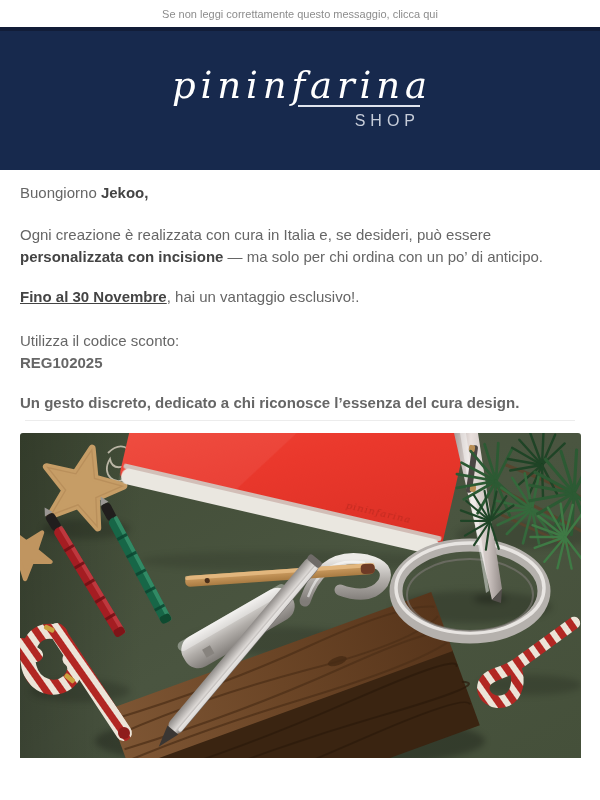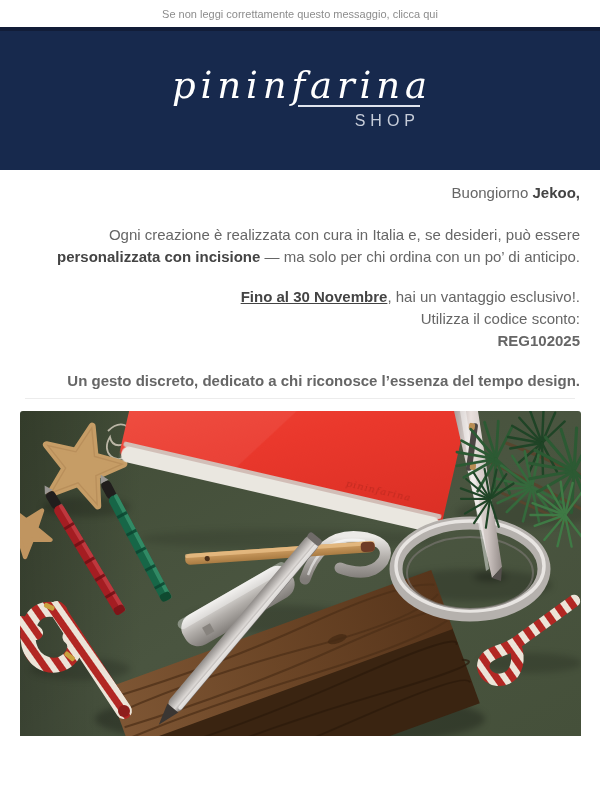--- a/index.html
+++ b/index.html
@@ -10,27 +10,27 @@
   }
   .preheader { height:27px; display:flex; align-items:center; justify-content:center; }
   .preheader a {
     font-size:11px; color:#8c8c8c; cursor:pointer;
   }
   .navy-header {
     height:143px; background:#17294d; border-top:4px solid #121d38;
     display:flex; align-items:center; justify-content:center;
   }
   .logo-svg { display:block; }
-  .content { padding:12px 20px 0 20px; text-align:right; color:#666666;
+  .content { padding:12px 20px 0 20px; text-align:left; color:#666666;
     font-size:15px; line-height:22px; }
   .content b, .content strong { color:#444444; }
   .p-greeting { margin-bottom:20px; }
   .p-line1 { margin-bottom:20px; }
   .p-para2 { margin-bottom:18px; }
-  .p-promo { }
+  .p-promo { margin-bottom:22px; }
   .p-codelabel { margin-bottom:0; }
   .p-codevalue { margin-bottom:18px; font-weight:bold; }
   .p-closing { margin-bottom:6px; font-weight:bold; }
   .u { text-decoration:underline; }
   .divider { border-bottom:1px solid #ececec; margin:0 5px; }
   .photo-wrap { margin:12px 19px 0 20px; height:325px; border-radius:3px 3px 0 0; overflow:hidden; }
   .photo-wrap svg { display:block; }
 </style>
 </head>
 <body>
@@ -51,21 +51,21 @@
   <p class="p-greeting"><span>Buongiorno </span><b>Jekoo,</b></p>
 
 
   <p class="p-para2"><span>Ogni creazione è realizzata con cura in Italia e, se desideri, può essere </span><b>personalizzata con incisione</b><span> — ma solo per chi ordina con un po’ di anticipo.</span></p>
 
   <p class="p-promo"><b class="u">Fino al 30 Novembre</b><span>, hai un vantaggio esclusivo!.</span></p>
 
   <p class="p-codelabel">Utilizza il codice sconto:</p>
   <p class="p-codevalue">REG102025</p>
 
-  <p class="p-closing">Un gesto discreto, dedicato a chi riconosce l’essenza del tempo design.</p>
+  <p class="p-closing">Un gesto discreto, dedicato a chi riconosce l’essenza del cura design.</p>
   <div class="divider"></div>
 </div>
 
 <div class="photo-wrap">
   <svg width="561" height="325" viewBox="0 0 561 325" preserveAspectRatio="none">
     <defs>
       <linearGradient id="bgGrad" x1="0" y1="0" x2="1" y2="1">
         <stop offset="0" stop-color="#414c36"></stop>
         <stop offset="0.5" stop-color="#4a5540"></stop>
         <stop offset="1" stop-color="#45503a"></stop>

